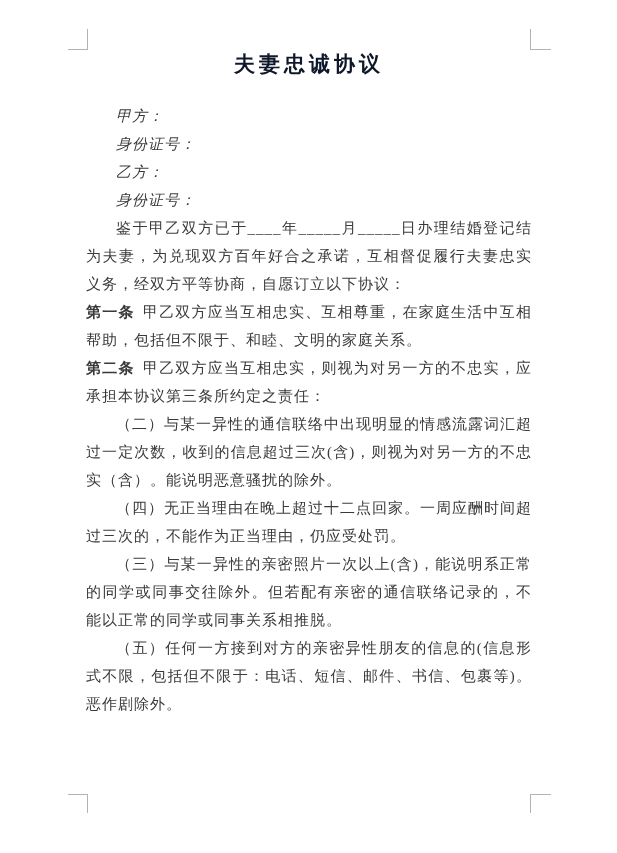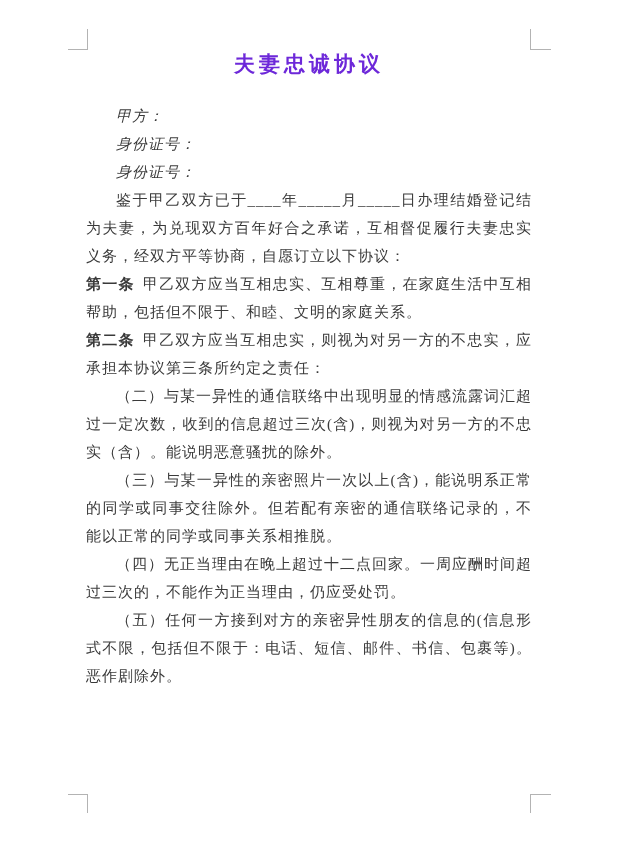--- a/index.html
+++ b/index.html
@@ -18,21 +18,21 @@
     top: 46px;
     width: 446px;
   }
   .doc-title {
     margin: 0 0 20px 0;
     font-size: 21px;
     font-weight: bold;
     text-align: center;
     letter-spacing: 4px;
     line-height: 36px;
-    color: #6d28d9;
+    color: #0f172a;
   }
   .party-line {
     font-size: 15px;
     line-height: 28px;
     letter-spacing: 1px;
     text-indent: 2em;
     font-style: italic;
   }
   p.para {
     margin: 0;
@@ -60,27 +60,28 @@
   <div class="crop-mark tr"></div>
   <div class="crop-mark bl"></div>
   <div class="crop-mark br"></div>
 
   <div class="content">
 
     <h1 class="doc-title">夫妻忠诚协议</h1>
 
     <div class="party-line">甲方：</div>
     <div class="party-line">身份证号：</div>
+    <div class="party-line">乙方：</div>
     <div class="party-line">身份证号：</div>
 
     <p class="para">鉴于甲乙双方已于____年_____月_____日办理结婚登记结为夫妻，为兑现双方百年好合之承诺，互相督促履行夫妻忠实义务，经双方平等协商，自愿订立以下协议：</p>
 
     <p class="para article"><span class="art-num">第一条</span><span>甲乙双方应当互相忠实、互相尊重，在家庭生活中互相帮助，包括但不限于、和睦、文明的家庭关系。</span></p>
 
     <p class="para article"><span class="art-num">第二条</span><span>甲乙双方应当互相忠实，则视为对另一方的不忠实，应承担本协议第三条所约定之责任：</span></p>
 
     <p class="para">（二）与某一异性的通信联络中出现明显的情感流露词汇超过一定次数，收到的信息超过三次(含)，则视为对另一方的不忠实（含）。能说明恶意骚扰的除外。</p>
+    <p class="para">（四）无正当理由在晚上超过十二点回家。一周应酬时间超过三次的，不能作为正当理由，仍应受处罚。</p>
     <p class="para">（三）与某一异性的亲密照片一次以上(含)，能说明系正常的同学或同事交往除外。但若配有亲密的通信联络记录的，不能以正常的同学或同事关系相推脱。</p>
-    <p class="para">（四）无正当理由在晚上超过十二点回家。一周应酬时间超过三次的，不能作为正当理由，仍应受处罚。</p>
     <p class="para">（五）任何一方接到对方的亲密异性朋友的信息的(信息形式不限，包括但不限于：电话、短信、邮件、书信、包裹等)。恶作剧除外。</p>
 
   </div>
 </div>
 
 </body></html>

